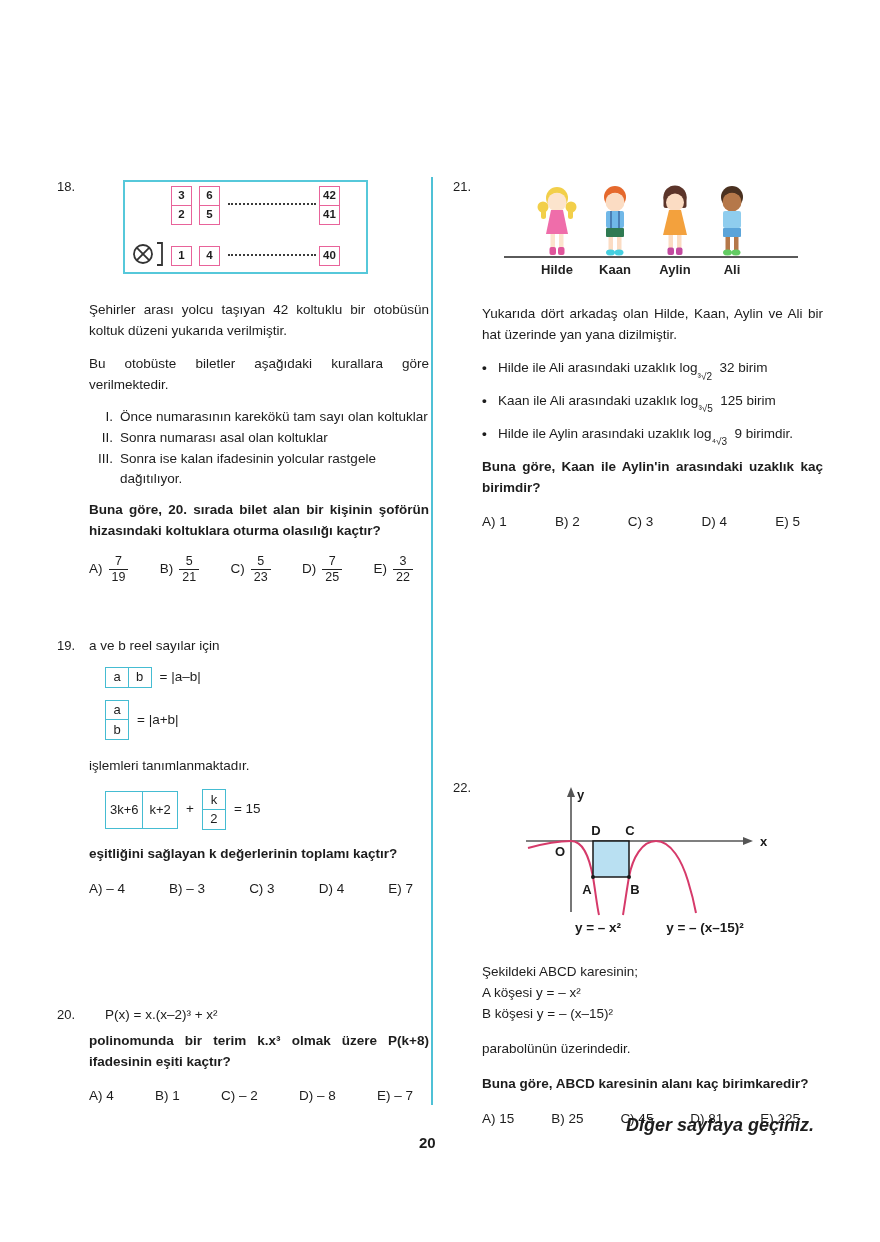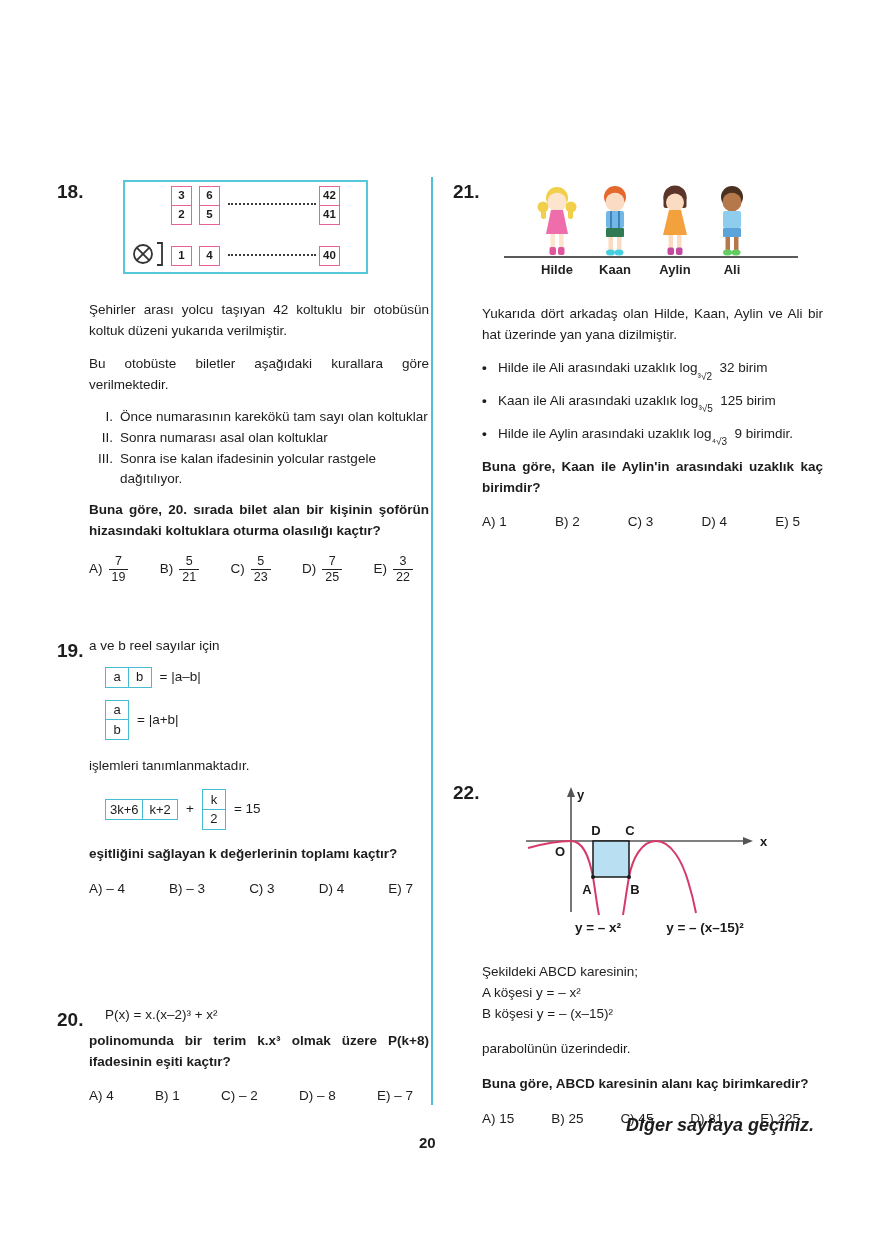--- a/index.html
+++ b/index.html
@@ -3,21 +3,21 @@
 <meta charset="utf-8">
 <style>
   html,body{margin:0;padding:0;background:#fff;}
   .page{position:relative;width:880px;height:1242px;background:#ffffff;overflow:hidden;
         font-family:"Liberation Sans","DejaVu Sans",sans-serif;color:#1d1d1d;
         font-size:13.5px;line-height:1.55;}
   .divider{position:absolute;left:431px;top:177px;width:2px;height:928px;background:#4fc1d6;}
 
   .q{position:absolute;}
   .qhead{display:flex;align-items:flex-start;}
-  .qnum{font-weight:bold;font-size:19px;flex:none;}
+  .qnum{font-weight:normal;font-size:13px;flex:none;}
   .qnum.l{width:32px;}
   .qnum.r{width:29px;}
   .qbody{flex:1;min-width:0;}
   p{margin:0;}
   .just{text-align:justify;}
   .bq{font-weight:bold;text-align:justify;}
 
   
   .opts{display:flex;justify-content:space-between;align-items:center;}
   .optsL{width:324px;}
@@ -33,21 +33,21 @@
         display:flex;align-items:center;justify-content:center;font-weight:bold;font-size:11.5px;background:#fff;}
   .dots{position:absolute;height:0;border-top:2px dotted #3a3a3a;}
   .steer{position:absolute;left:6px;top:58px;}
 
   
   .opline{display:flex;align-items:center;margin-left:16px;gap:8px;}
   .cellrow{display:flex;}
   .cell{border:1.5px solid #45bcd2;box-sizing:border-box;background:#fff;
         display:flex;align-items:center;justify-content:center;font-size:13px;}
   .cell.sq{width:24px;height:21px;}
-  .cell.wide{min-width:36px;height:21px;padding:0 4px;}
+  .cell.wide{min-width:36px;height:38px;padding:0 4px;}
   .cellrow .cell + .cell{margin-left:-1.5px;}
   .vstack{display:flex;flex-direction:column;}
   .vstack .cell + .cell{margin-top:-1.5px;}
 
   
   .rule{display:flex;}
   .rlabel{width:24px;text-align:right;margin-right:7px;flex:none;}
 
   
   .bullet{display:flex;margin-bottom:12px;}

